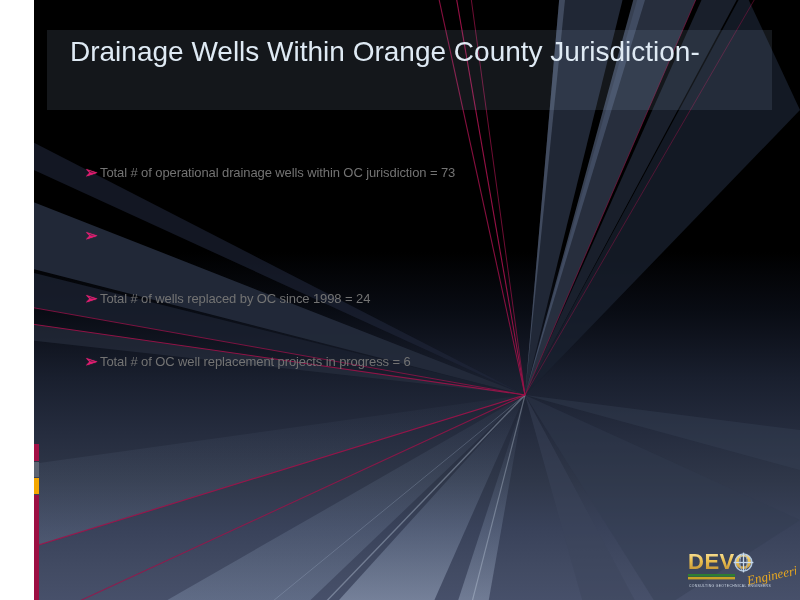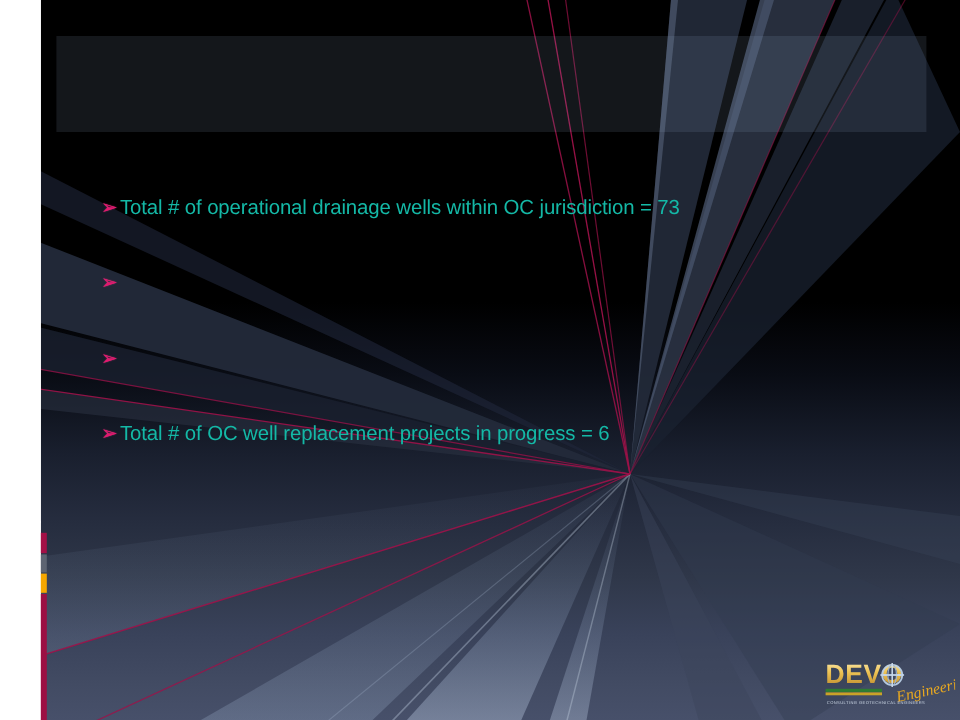--- a/index.html
+++ b/index.html
@@ -159,23 +159,23 @@
     flex: 0 0 auto;
     width: 16px;
     font-size: 17px;
     line-height: 26px;
     color: #e3186f;
     text-shadow: 0 0 1px #ff3a8c;
   }
   .bullet-text {
     flex: 1 1 auto;
     font-family: "Liberation Sans", sans-serif;
-    font-size: 17px;
+    font-size: 13px;
     line-height: 26px;
-    color: #14b8a6;
+    color: #737373;
     letter-spacing: -0.1px;
     white-space: nowrap;
   }
 
   
   .logo {
     position: absolute;
     left: 686px;
     top: 543px;
     width: 110px;
@@ -239,32 +239,34 @@
       <line x1="525" y1="395" x2="-10" y2="300" stroke-width="1" stroke-opacity="0.75"></line>
       <line x1="525" y1="395" x2="-10" y2="560" stroke-width="1.2" stroke-opacity="0.9"></line>
       <line x1="525" y1="395" x2="60" y2="610" stroke-width="1.1" stroke-opacity="0.8"></line>
       <line x1="525" y1="395" x2="700" y2="-10" stroke-width="1" stroke-opacity="0.55"></line>
       <line x1="525" y1="395" x2="760" y2="-10" stroke-width="1" stroke-opacity="0.45"></line>
     </g>
   </svg>
 
   <div class="title-box"></div>
   <div class="title-text">
+    <span class="title-line">Drainage Wells Within Orange County Jurisdiction-</span>
   </div>
 
   <div class="bullets">
     <div class="bullet-row">
       <span class="bullet-marker">➢</span>
       <span class="bullet-text">Total # of operational drainage wells within OC jurisdiction = 73</span>
     </div>
     <div class="bullet-row">
       <span class="bullet-marker">➢</span>
     </div>
     <div class="bullet-row">
       <span class="bullet-marker">➢</span>
+      <span class="bullet-text">Total # of wells replaced by OC since 1998 = 24</span>
     </div>
     <div class="bullet-row">
       <span class="bullet-marker">➢</span>
       <span class="bullet-text">Total # of  OC well replacement projects in progress = 6</span>
     </div>
   </div>
 
   <div class="left-band"></div>
   <div class="band-lower"></div>
 

